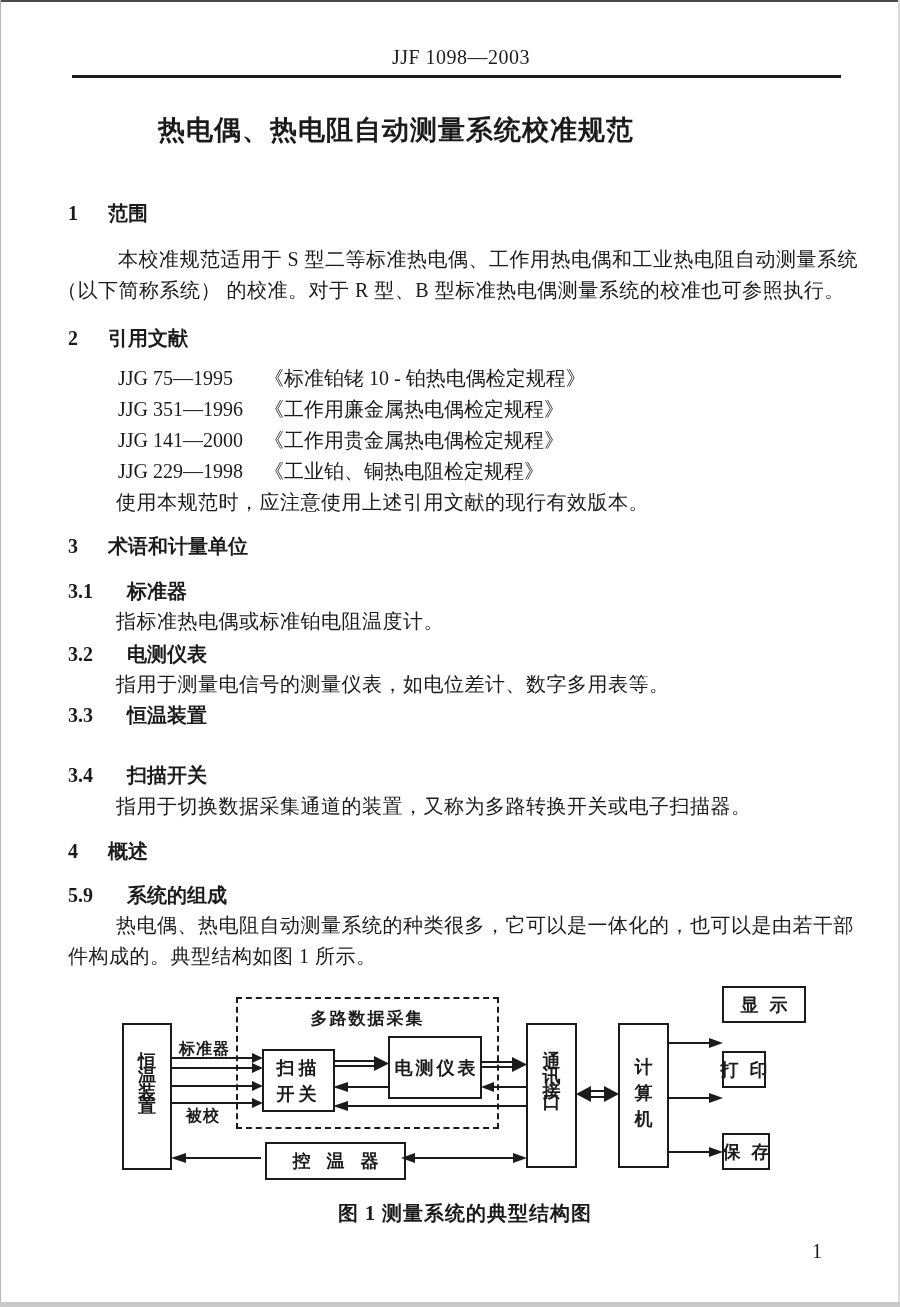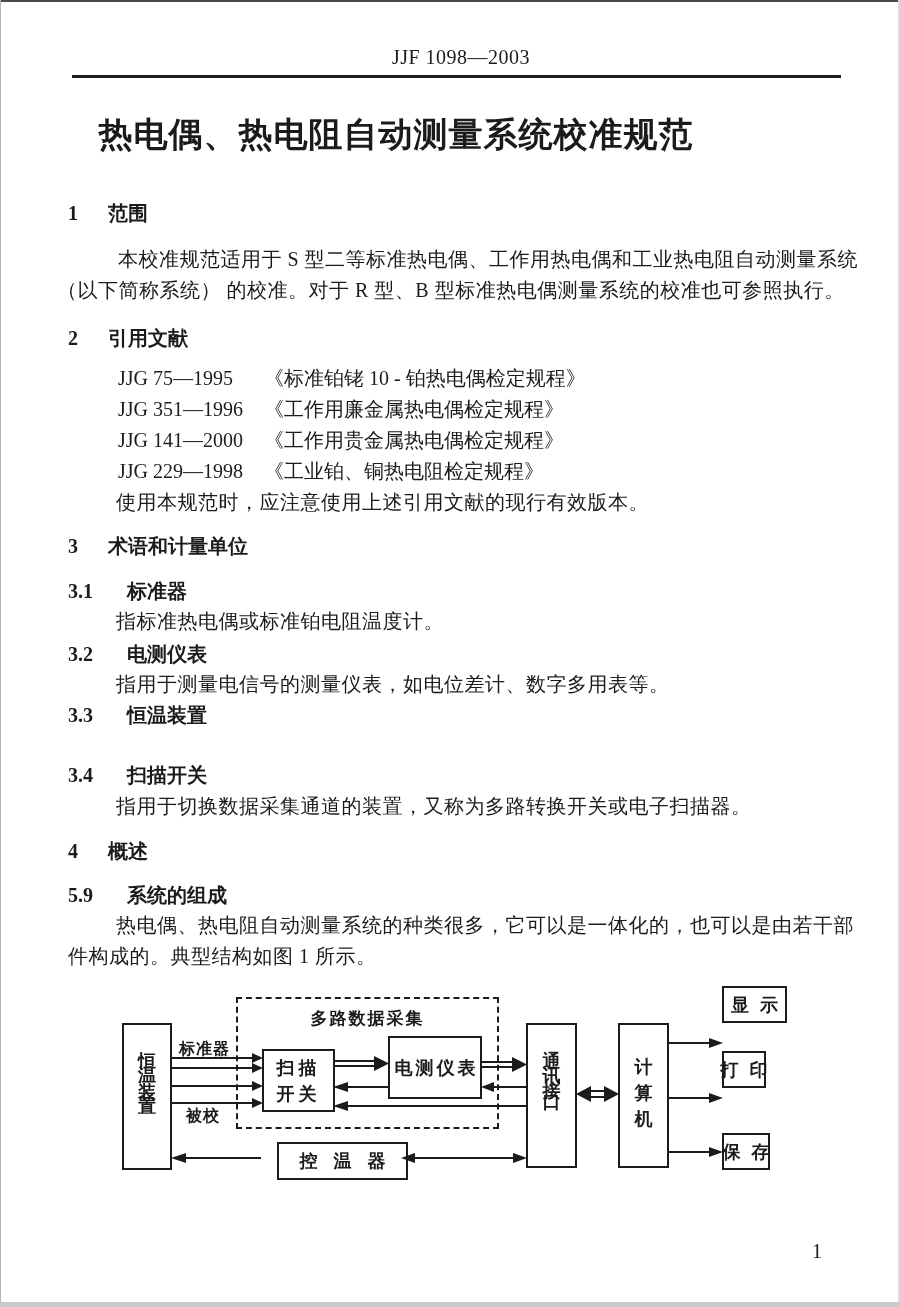--- a/index.html
+++ b/index.html
@@ -9,21 +9,21 @@
   }
   .edge-top{position:absolute;top:0;left:0;width:900px;height:2px;background:#4a4a4a;}
   .edge-bottom{position:absolute;bottom:0;left:0;width:900px;height:5px;background:#c9c9c9;}
   .edge-left{position:absolute;top:0;left:0;width:1px;height:1307px;background:#b5b5b5;}
   .edge-right{position:absolute;top:0;right:0;width:2px;height:1307px;background:#dadada;}
 
   .doc-code{position:absolute;top:46px;left:0;width:900px;text-align:center;text-indent:22px;
     font-size:20px;font-weight:400;letter-spacing:.5px;}
   .rule{position:absolute;left:72px;top:75px;width:769px;height:3px;background:#1d1d1d;}
   .doc-title{position:absolute;top:112px;left:0;width:792px;text-align:center;
-    font-size:34px;font-weight:700;letter-spacing:1px;}
+    font-size:27px;font-weight:700;letter-spacing:1px;}
 
   .sec-heading{position:absolute;left:68px;font-size:20px;font-weight:700;white-space:nowrap;}
   .sec-num{display:inline-block;width:40px;}
   .sub-heading{position:absolute;left:68px;font-size:20px;font-weight:700;white-space:nowrap;}
   .sub-num{display:inline-block;width:59px;}
   .body-line{position:absolute;font-size:20px;white-space:nowrap;letter-spacing:.5px;}
 
   .ref-row{position:absolute;left:118px;font-size:20px;white-space:nowrap;}
   .ref-code{display:inline-block;width:146px;}
 
@@ -127,31 +127,31 @@
   </div>
 
   <div class="box" style="left:526px;top:1023px;width:51px;height:145px;align-items:flex-start">
     <span class="vstack ls15" style="padding-top:11px">通讯接口</span>
   </div>
 
   <div class="box" style="left:618px;top:1023px;width:51px;height:145px;align-items:flex-start">
     <span class="vstack ls26" style="padding-top:17px">计算机</span>
   </div>
 
-  <div class="box" style="left:722px;top:986px;width:65px;height:37px">
+  <div class="box" style="left:722px;top:986px;width:84px;height:37px">
     <span class="ls11">显示</span>
   </div>
   <div class="box" style="left:722px;top:1051px;width:44px;height:37px">
     <span class="ls11">打印</span>
   </div>
   <div class="box" style="left:722px;top:1133px;width:48px;height:37px">
     <span class="ls11">保存</span>
   </div>
 
-  <div class="box" style="left:277px;top:1142px;width:131px;height:38px">
+  <div class="box" style="left:265px;top:1142px;width:141px;height:38px">
     <span class="ls16">控温器</span>
   </div>
 
   <div class="edge-label" style="left:179px;top:1039px">标准器</div>
   <div class="edge-label" style="left:186px;top:1106px">被校</div>
 
   <svg class="diag-svg" viewBox="0 0 900 220" stroke="#1b1b1b" stroke-width="2" fill="#1b1b1b">
 
     <g>
       <line x1="172" y1="68" x2="254" y2="68"></line>
@@ -216,14 +216,15 @@
         <polygon points="186,163 186,173 171,168" stroke="none"></polygon>
     </g>
 
     <g>
       <line x1="413" y1="168" x2="515" y2="168"></line>
       <polygon points="415,163 415,173 401,168" stroke="none"></polygon>
       <polygon points="513,163 513,173 527,168" stroke="none"></polygon>
     </g>
   </svg>
 
+  <div class="caption">图 1  测量系统的典型结构图</div>
   <div class="pageno">1</div>
 </div>
 
 </body></html>

